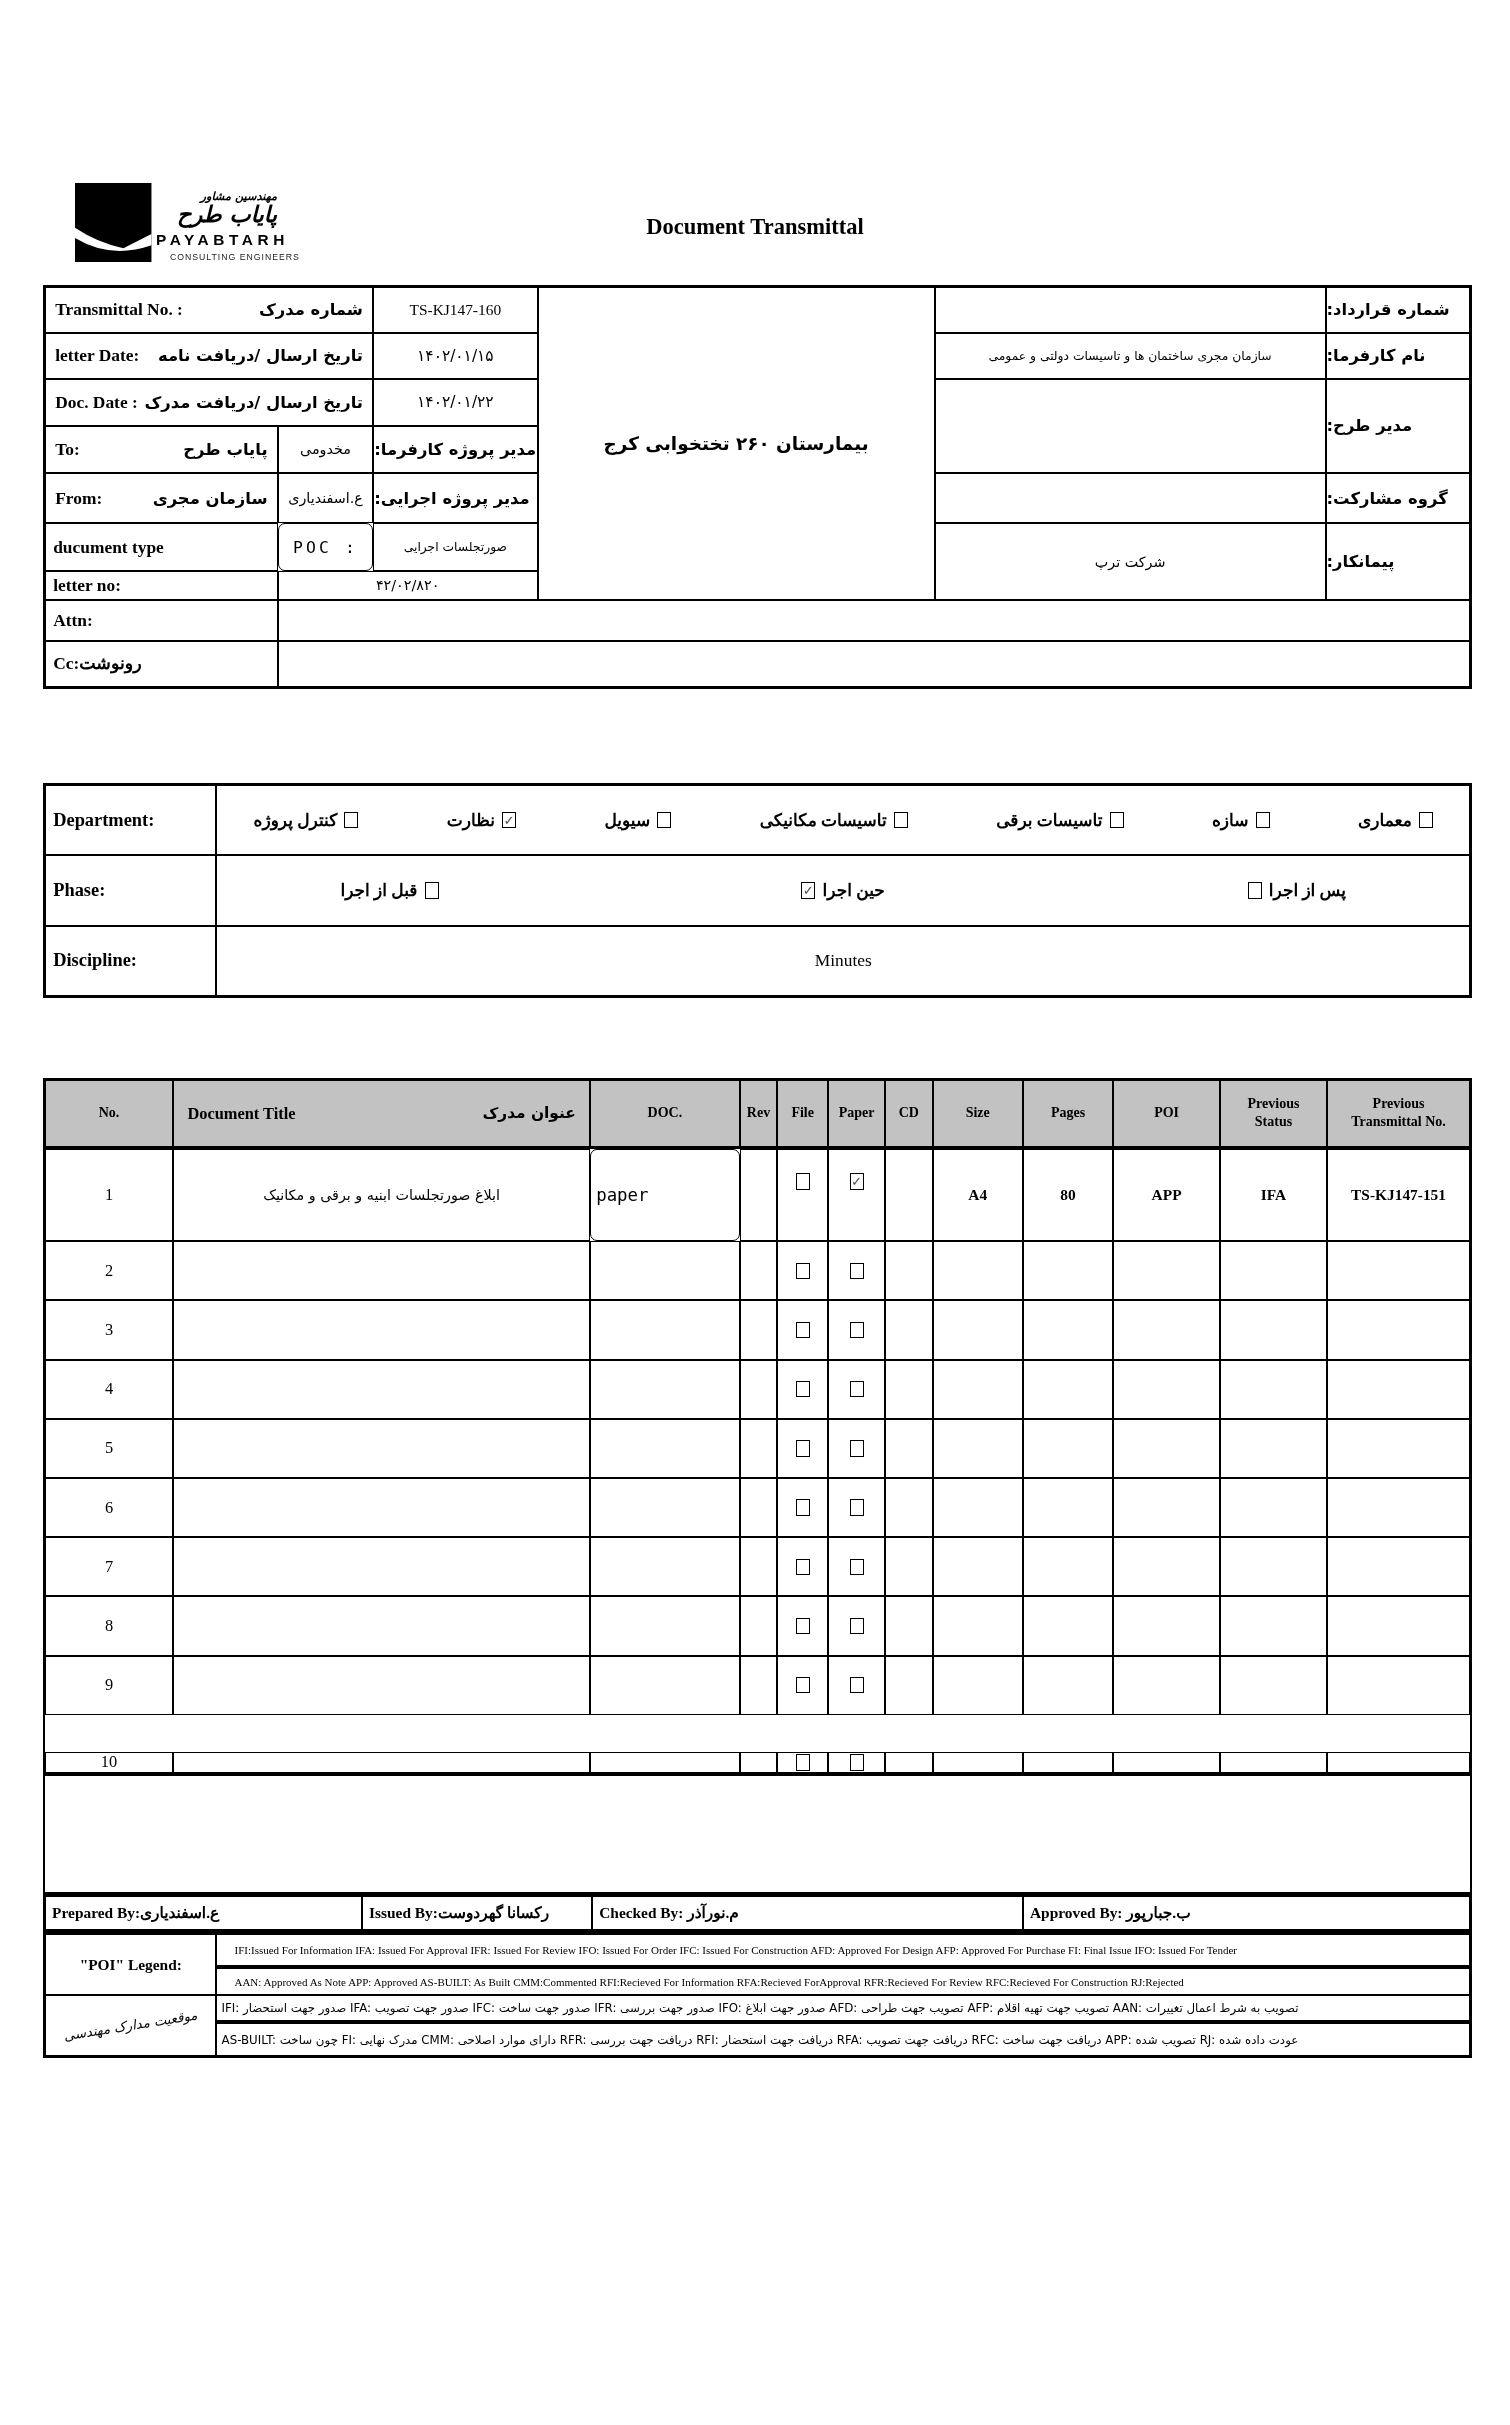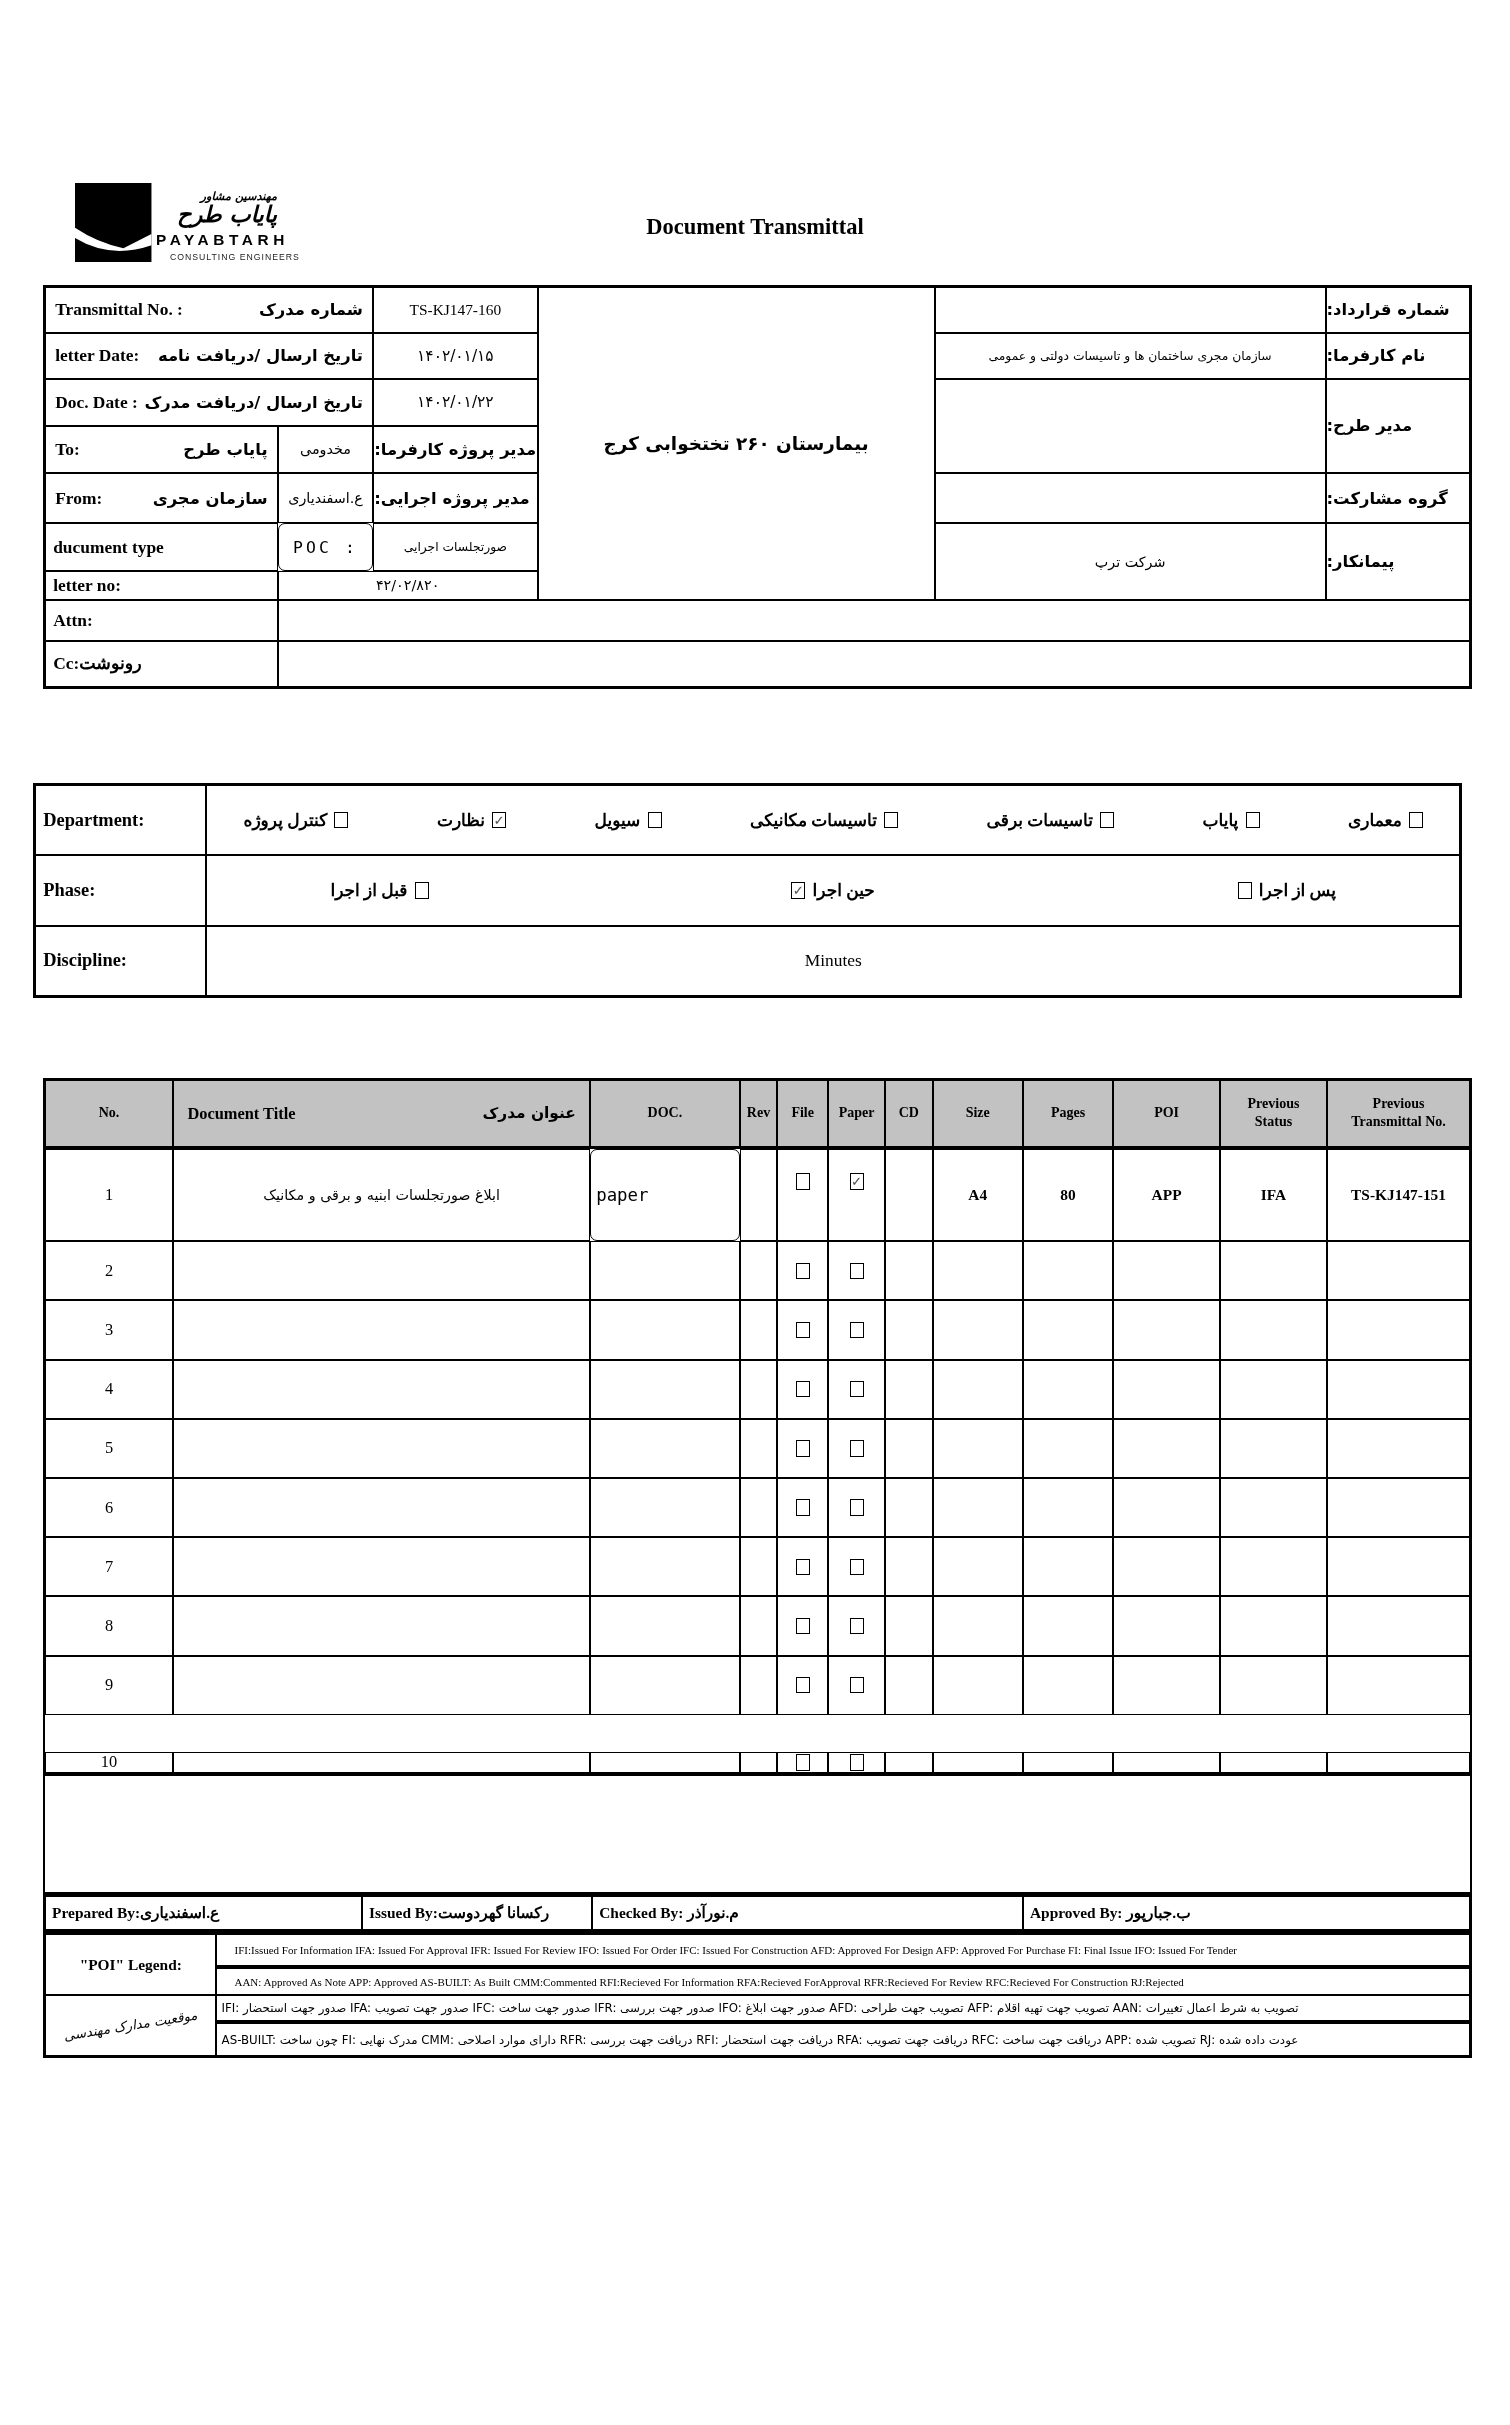--- a/index.html
+++ b/index.html
@@ -28,21 +28,21 @@
   .val{font-size:15.4px;}
   .mono{font-family:"DejaVu Sans Mono","Liberation Mono",monospace;border-radius:7px;}
   
   .toptable{position:absolute;left:43px;top:285px;width:1429px;height:404px;
             border:2.6px solid #000;box-sizing:border-box;display:grid;
             grid-template-columns:456fr 187fr 322fr 778fr 766fr 283fr;
             grid-template-rows:90fr 91fr 93fr 93fr 99fr 94fr 57fr 81fr 91fr;}
   .hospital{font-size:18.4px;}
   .rlabel{font-size:16.4px;}
   
-  .cbsection{position:absolute;left:33px;top:783px;width:1429px;height:215px;
+  .cbsection{position:absolute;left:43px;top:783px;width:1429px;height:215px;
              border:2.6px solid #000;box-sizing:border-box;display:grid;
              grid-template-columns:336fr 2456fr;grid-template-rows:1fr 1fr 1fr;}
   .cc{border:1.5px solid #000;display:flex;align-items:center;overflow:hidden;}
   .seclabel{font-weight:bold;font-size:18.4px;padding-left:7.2px;}
   .cbrow{direction:rtl;justify-content:space-between;}
   .cbi{display:inline-flex;align-items:center;gap:7.2px;}
   .cbl{font-weight:bold;font-size:17px;font-family:Liberation Serif, serif;white-space:nowrap;}
   .cb{display:inline-flex;width:14px;height:16.4px;border:1.5px solid #000;box-sizing:border-box;
       align-items:center;justify-content:center;font-size:13.3px;color:#555;background:#fff;
       font-family:"DejaVu Sans",sans-serif;}
@@ -171,21 +171,21 @@
 
   <div class="cbsection">
     <div class="cc seclabel">Department:</div>
     <div class="cc cbrow" style="padding:0 36px">
       <span class="cbi">
         <span class="cb"></span>
         <span class="cbl">معماری</span>
       </span>
       <span class="cbi">
         <span class="cb"></span>
-        <span class="cbl">پایاب</span>
+        <span class="cbl">سازه</span>
       </span>
       <span class="cbi">
         <span class="cb"></span>
         <span class="cbl">تاسیسات برقی</span>
       </span>
       <span class="cbi">
         <span class="cb"></span>
         <span class="cbl">تاسیسات مکانیکی</span>
       </span>
       <span class="cbi">

